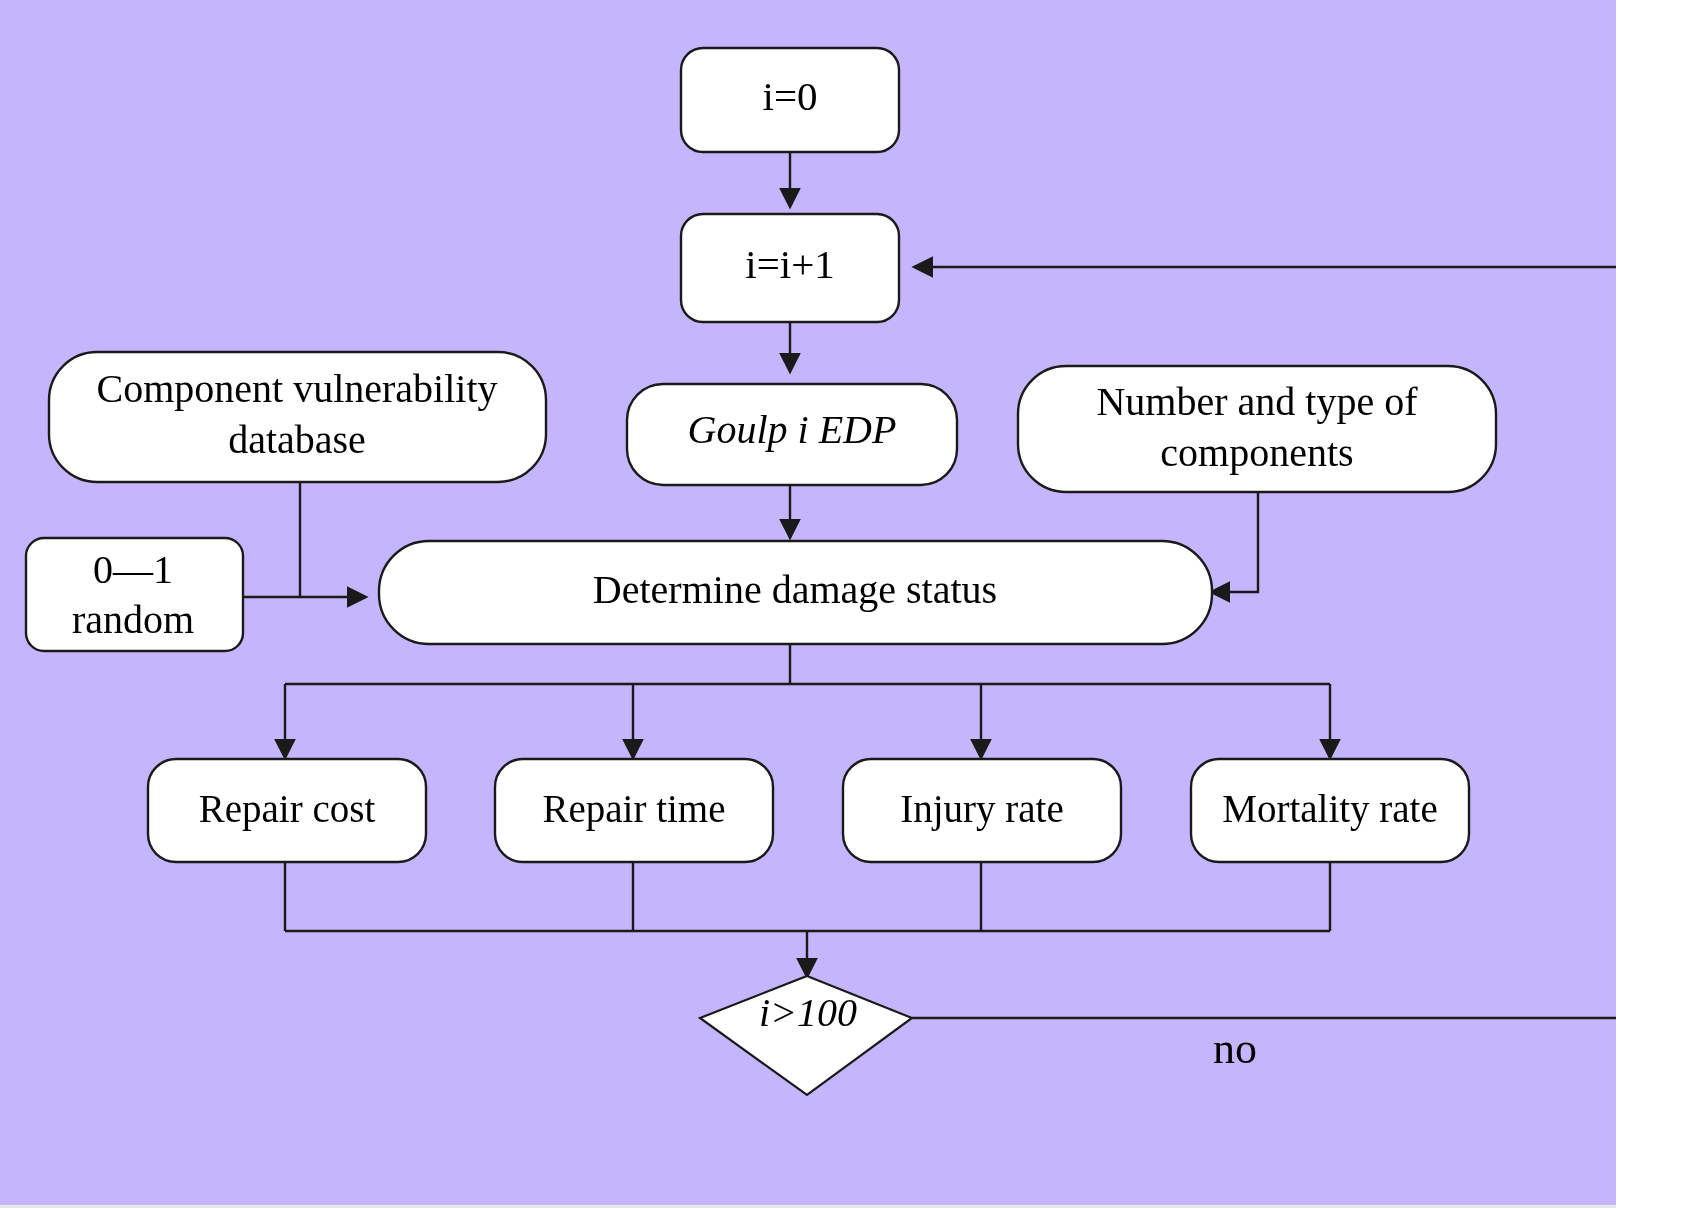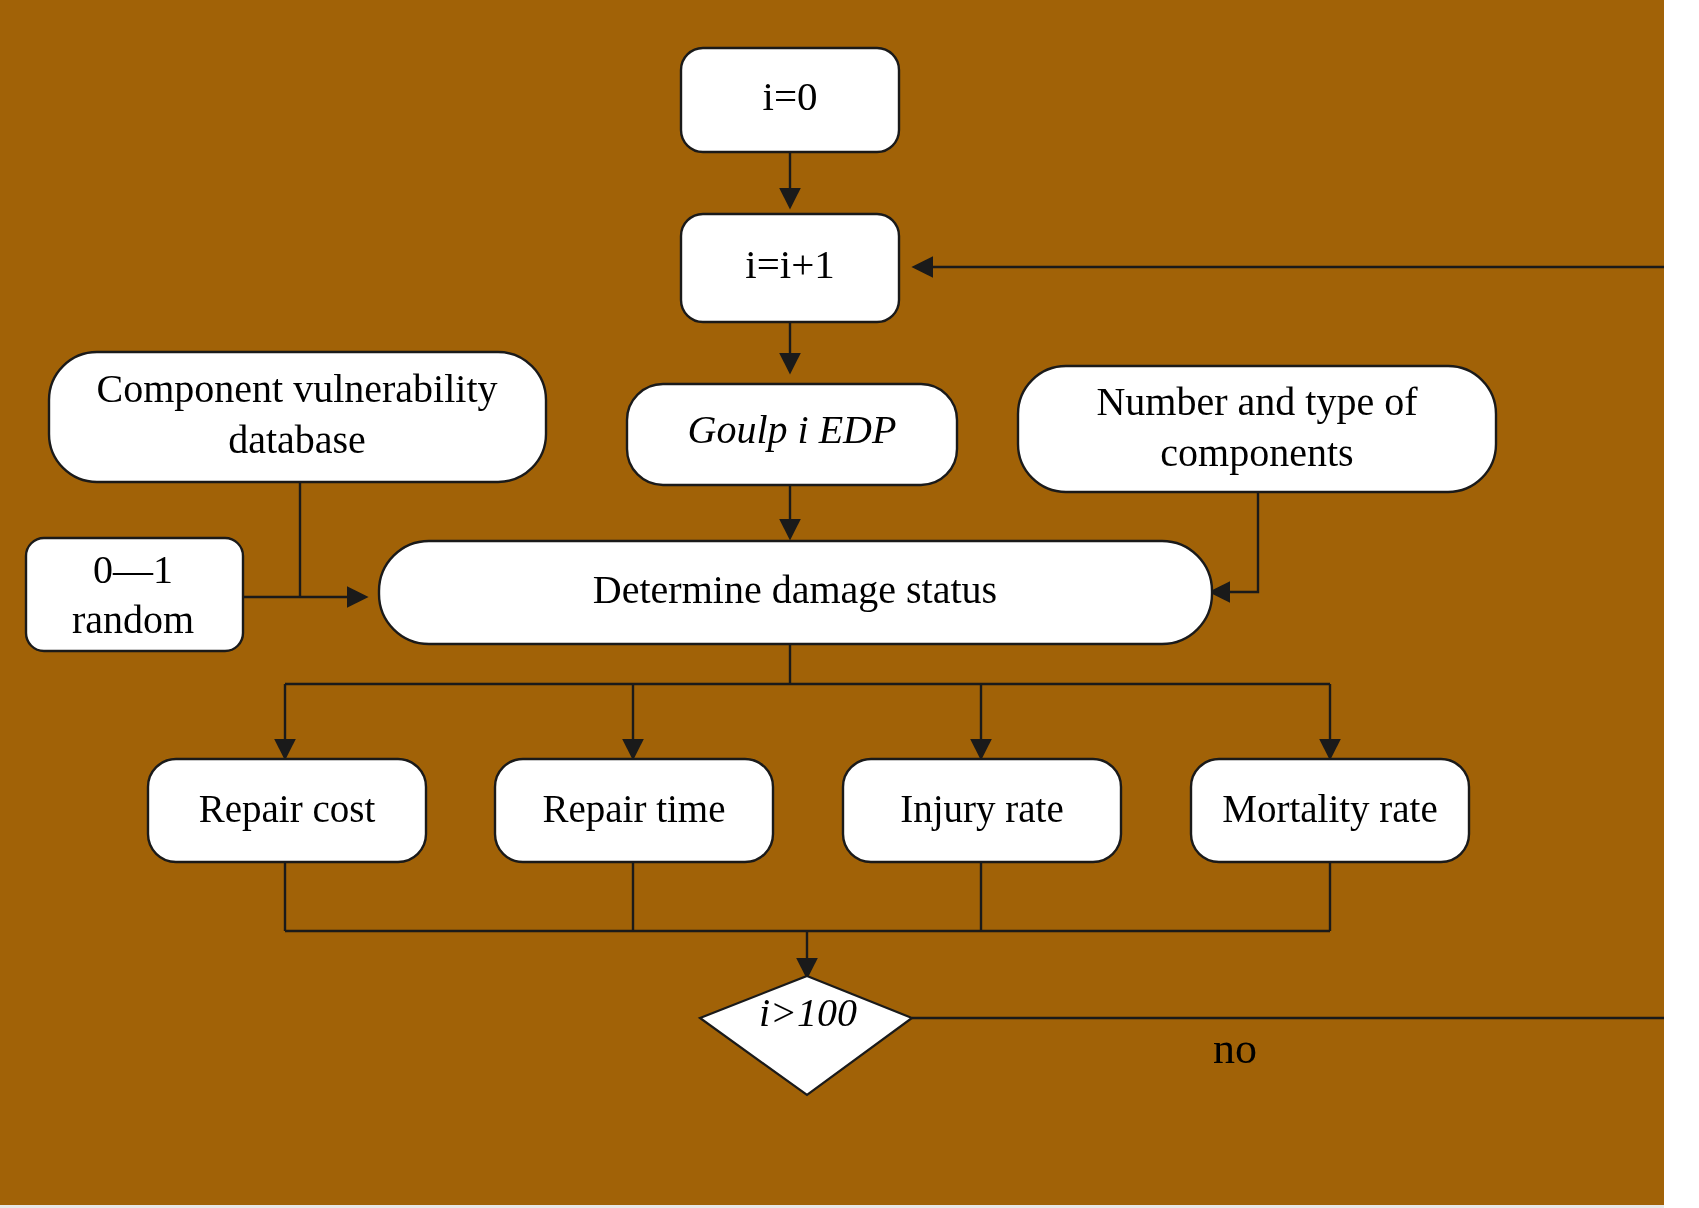--- a/index.html
+++ b/index.html
@@ -8,23 +8,22 @@
     padding: 0;
     background: #ffffff;
   }
   body {
     font-family: "Liberation Serif", "DejaVu Serif", serif;
   }
   #canvas {
     position: relative;
     width: 1616px;
     height: 1208px;
-    background: #a16207;
+    background: #c4b5fd;
     overflow: hidden;
-    padding-left: 48px;
   }
   svg#flow {
     position: absolute;
     left: 0;
     top: 0;
     width: 1699px;
     height: 1208px;
   }
   .node-shape {
     fill: #ffffff;

